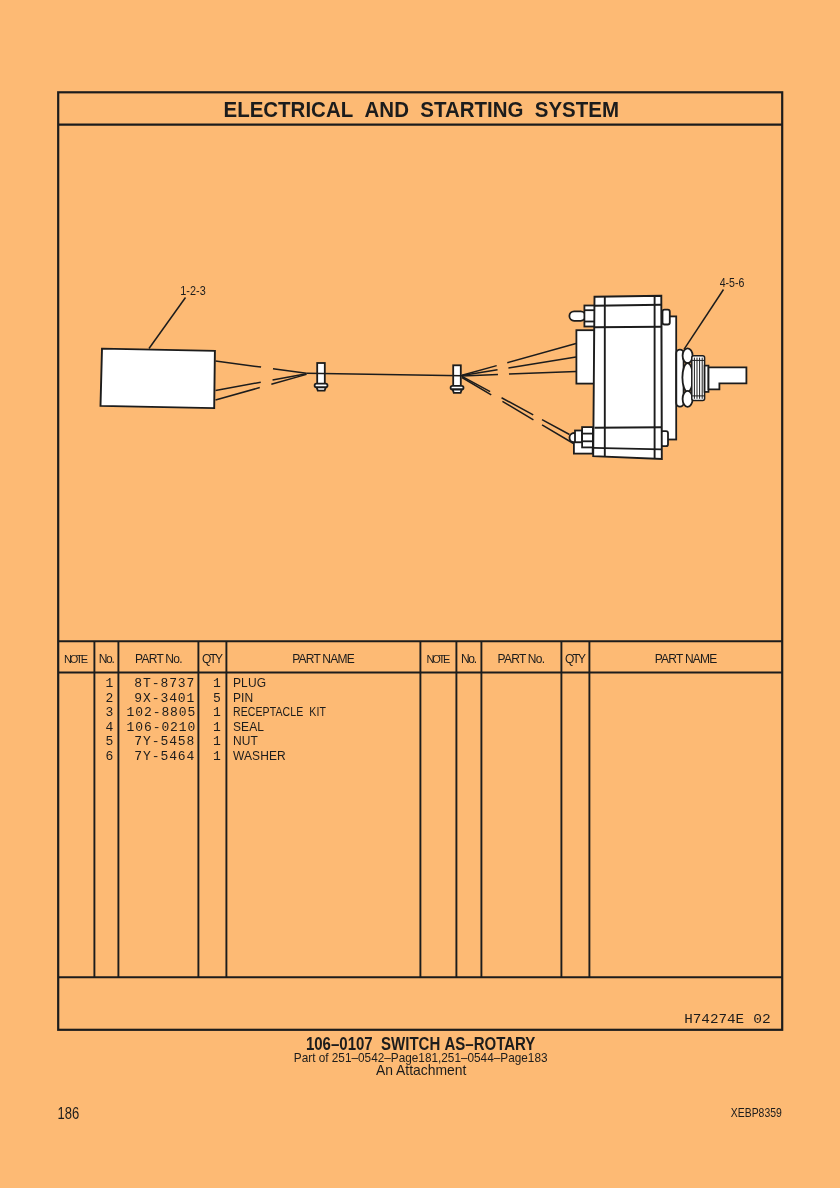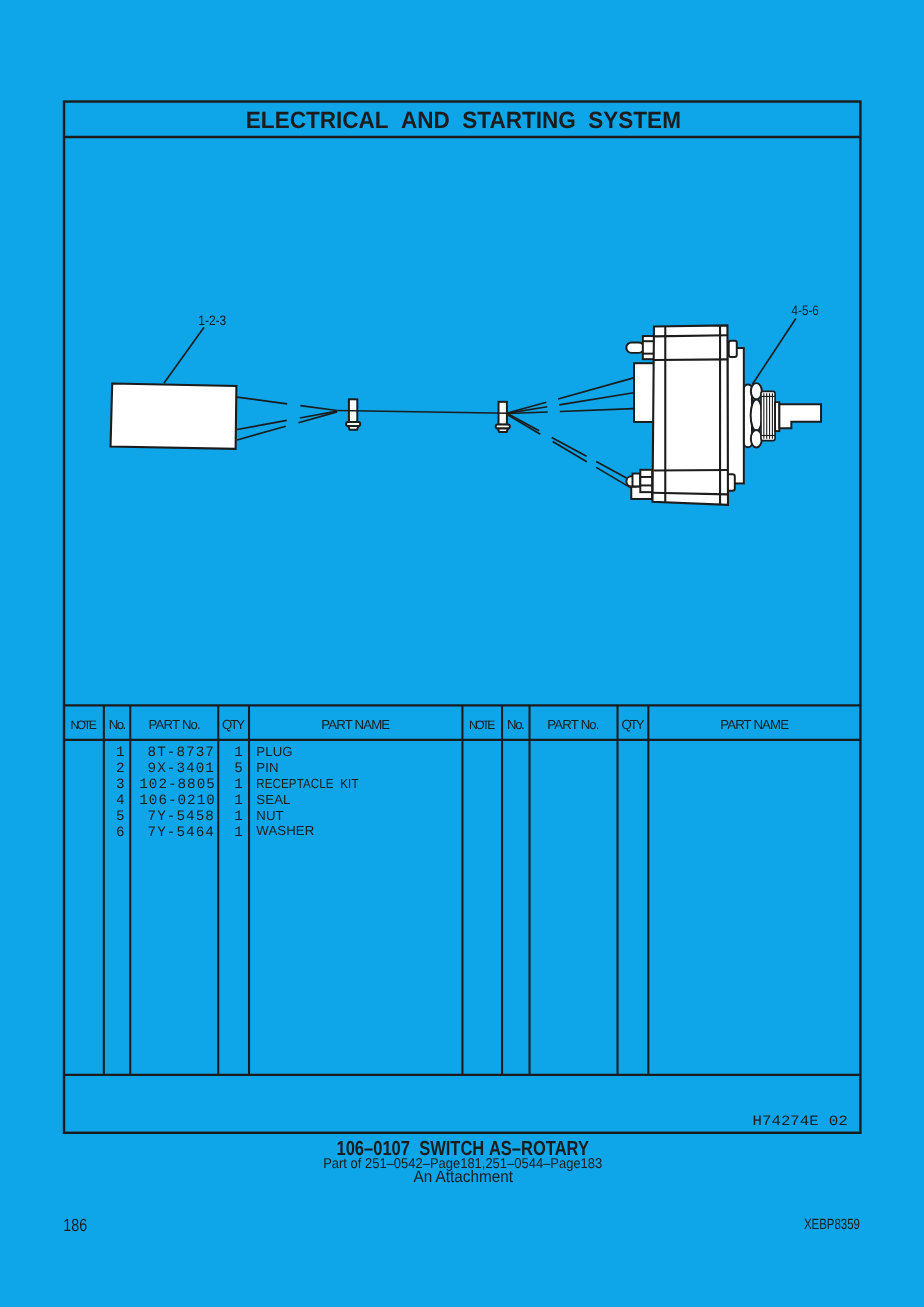--- a/index.html
+++ b/index.html
@@ -1,16 +1,16 @@
 <!DOCTYPE html>
 <html><head>
 <meta charset="utf-8">
 <style>
 html,body{margin:0;padding:0;background:#fff;}
-#page{position:relative;width:840px;height:1188px;background:#0ea5e9;overflow:hidden;}
+#page{position:relative;width:840px;height:1188px;background:#fdba74;overflow:hidden;}
 svg text{fill:#1c1c1c;}
 </style>
 </head>
 <body>
 <div id="page">
 <svg width="840" height="1188" viewBox="0 0 840 1188">
 <g stroke="#1c1c1c" fill="none">
 
 <rect x="58.2" y="92.3" width="724" height="937.5" stroke-width="2.2"></rect>
 

